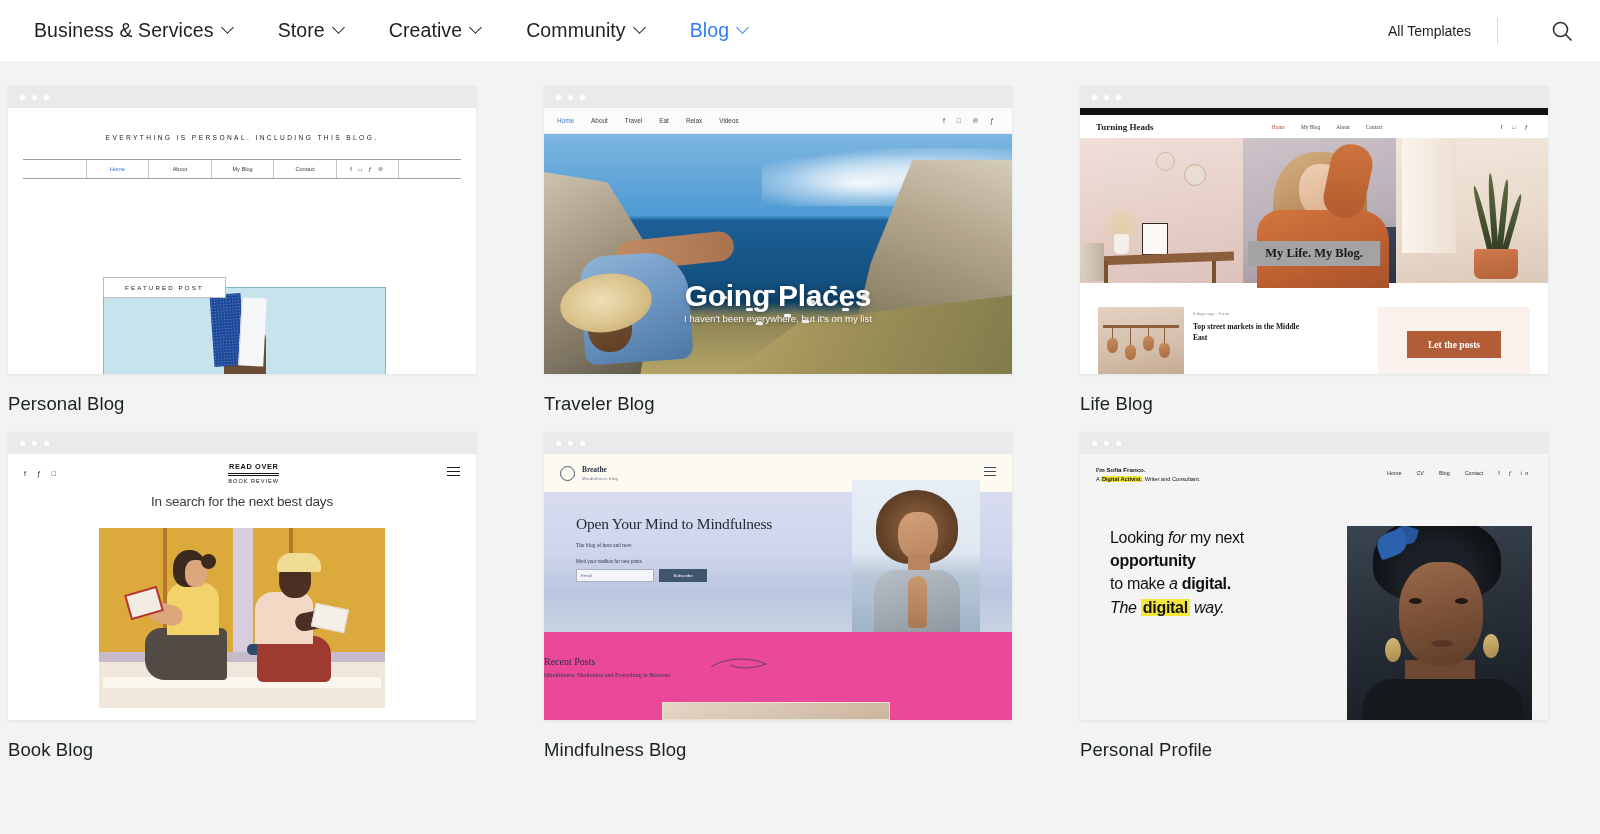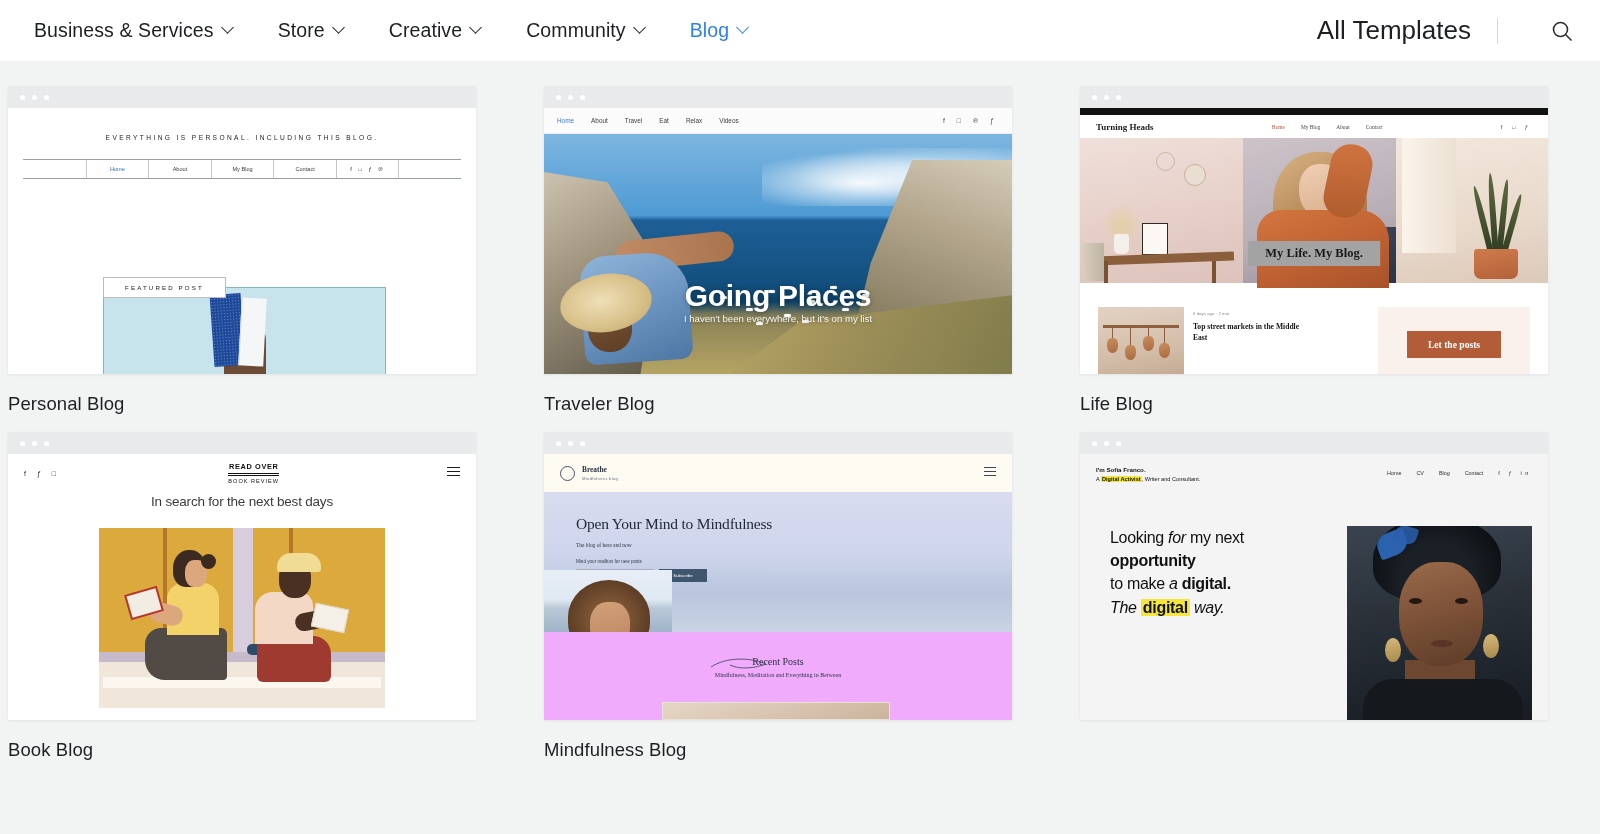--- a/index.html
+++ b/index.html
@@ -33,21 +33,21 @@
     width: 8px; height: 8px;
     border-right: 1.6px solid currentColor;
     border-bottom: 1.6px solid currentColor;
     transform: rotate(45deg);
   }
   .nav-right {
     margin-left: auto; display: flex; align-items: center;
     padding-right: 26px; gap: 0;
   }
   .all-templates {
-    font-size: 26px; color: #1d2023; cursor: pointer; white-space: nowrap;
+    font-size: 14px; color: #1d2023; cursor: pointer; white-space: nowrap;
   }
   .vdiv { width: 1px; height: 26px; background: #d6d8da; margin: 0 26px; }
   .search-input {
     border: none; outline: none; background: transparent;
     font-family: "Liberation Sans", sans-serif;
     font-size: 19.5px; color: #3a3f44; width: 236px;
   }
   .search-input::placeholder { color: #b6babe; }
   .search-icon { margin-left: 26px; cursor: pointer; display: flex; }
 
@@ -364,21 +364,20 @@
   .mb-nav { height: 38px; display: flex; align-items: center; padding: 0 16px; background: #fdfaf2; }
   .mb-circ { width: 15px; height: 15px; border: 1.1px solid #4a5566; border-radius: 50%; margin-right: 7px; }
   .mb-b1 { font-family: "Liberation Serif", serif; font-size: 7.4px; font-weight: 700; color: #2b3342; }
   .mb-b2 { font-size: 4.2px; color: #6c7687; margin-top: 1.5px; letter-spacing: .3px; }
   .mb-burger { margin-left: auto; width: 12px; }
   .mb-burger i { display: block; height: 1.2px; background: #3d4654; margin-bottom: 3px; }
   .mb-hero {
     position: relative; height: 140px;
     background: linear-gradient(180deg,#d9dcf0 0%, #cfd5ec 42%, #c5cfe6 56%, #b9c6de 72%, #c9d3e3 100%);
     display: flex;
-    flex-direction: column;
   }
   .mb-left { flex: 1; padding: 22px 0 0 32px; }
   .mb-h1 {
     font-family: "Liberation Serif", serif; font-size: 15.5px; color: #232b3a;
     line-height: 1.32; letter-spacing: -.2px;
   }
   .mb-sub { font-family: "Liberation Serif", serif; font-size: 5.4px; color: #2f3744; margin-top: 8px; }
   .mb-sub2 { font-size: 4.6px; color: #39404c; margin-top: 11px; }
   .mb-form { display: flex; gap: 5px; margin-top: 5px; }
   .mb-inp {
@@ -404,21 +403,21 @@
   }
   .mb-neck { position: absolute; left: 56px; top: 74px; width: 22px; height: 22px; background: #b9855f; }
   .mb-top {
     position: absolute; left: 22px; top: 90px; width: 86px; height: 62px;
     background: linear-gradient(165deg,#b9bfc6,#8f98a2); border-radius: 22px 22px 0 0;
   }
   .mb-hands {
     position: absolute; left: 56px; top: 96px; width: 19px; height: 52px;
     background: linear-gradient(180deg,#c9986f,#a87a55); border-radius: 9px 9px 4px 4px;
   }
-  .mb-recent { text-align: center; padding-top: 24px; background: #f0abfc; height: 88px; position: relative; }
+  .mb-recent { padding-top: 24px; background: #ec4899; height: 88px; position: relative; }
   .mb-swirl { position: absolute; left: 166px; top: 24px; width: 62px; height: 16px; }
   .mb-rt { font-family: "Liberation Serif", serif; font-size: 10px; color: #2a3242; }
   .mb-rs { font-family: "Liberation Serif", serif; font-size: 6px; color: #2f3744; line-height: 1.55; margin-top: 4px; }
   .mb-tile {
     position: absolute; left: 118px; bottom: 0; width: 228px; height: 18px;
     background: linear-gradient(160deg,#e6d6c6,#cbb49d); border: .8px solid #e8e2d6;
   }
 
   
   .pp { height: 100%; background: #f4f4f4; }
@@ -796,15 +795,16 @@
               <div class="pp-face"></div>
               <div class="pp-eye" style="left:62px"></div>
               <div class="pp-eye" style="left:108px"></div>
               <div class="pp-lip"></div>
               <div class="pp-ear1"></div>
               <div class="pp-ear2"></div>
             </div>
           </div>
         </div>
       </div>
+      <div class="card-label">Personal Profile</div>
     </div>
   </div>
 </div>
 
 </body></html>

